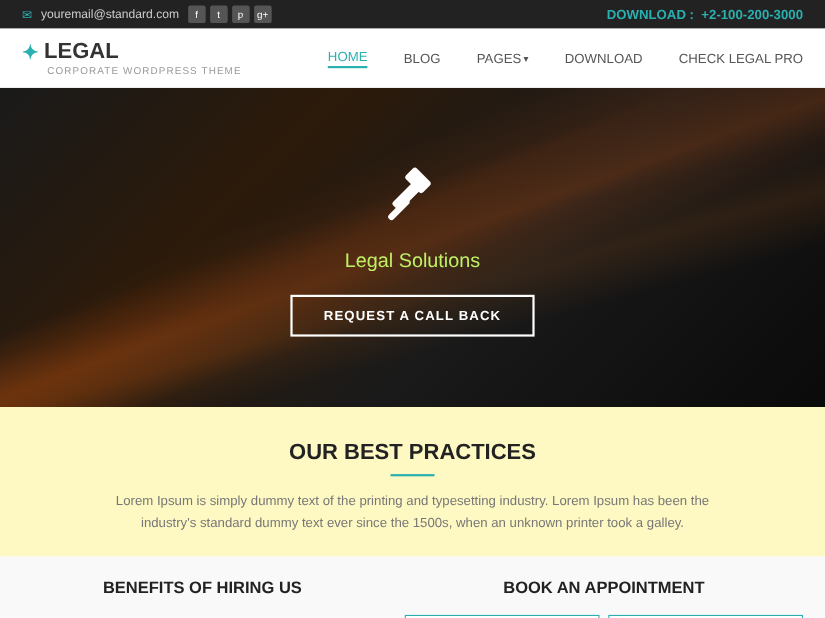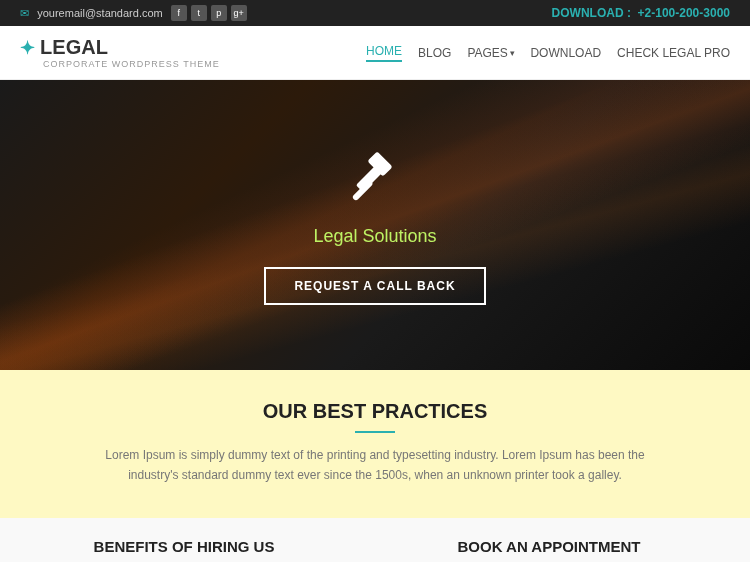--- a/index.html
+++ b/index.html
@@ -31,21 +31,21 @@
       padding: 10px 20px;
       display: flex;
       align-items: center;
       justify-content: space-between;
       border-bottom: 1px solid #eee;
     }
     .logo { display: flex; flex-direction: column; }
     .logo-title { display: flex; align-items: center; gap: 5px; font-size: 20px; font-weight: bold; color: #333; }
     .logo-icon { color: #2ab0b0; font-size: 18px; }
     .logo-subtitle { font-size: 9px; color: #999; letter-spacing: 1px; text-transform: uppercase; margin-left: 23px; }
-    .nav { display: flex; align-items: center; gap: 16px; }
+    .nav { display: flex; align-items: center; gap: 33px; }
     .nav-item { font-size: 12px; color: #555; text-decoration: none; cursor: pointer; font-weight: 500; text-transform: uppercase; }
     .nav-item.active { color: #2ab0b0; border-bottom: 2px solid #2ab0b0; padding-bottom: 2px; }
     .nav-dropdown { display: flex; align-items: center; gap: 2px; }
     .chevron { font-size: 9px; }
 
     
     .hero {
       position: relative;
       background: #1a1a1a;
       height: 290px;
@@ -105,21 +105,21 @@
       width: 40px;
       height: 2px;
       background: #2ab0b0;
       margin: 0 auto 12px;
     }
     .section-desc {
       font-size: 12px;
       color: #777;
       line-height: 1.7;
       max-width: 580px;
-      margin: 12px auto;
+      margin: 0 auto;
     }
 
     
     .two-col {
       display: flex;
       padding: 20px 20px 30px;
       gap: 20px;
       background: #f9f9f9;
     }
     .col-left { flex: 1; }

